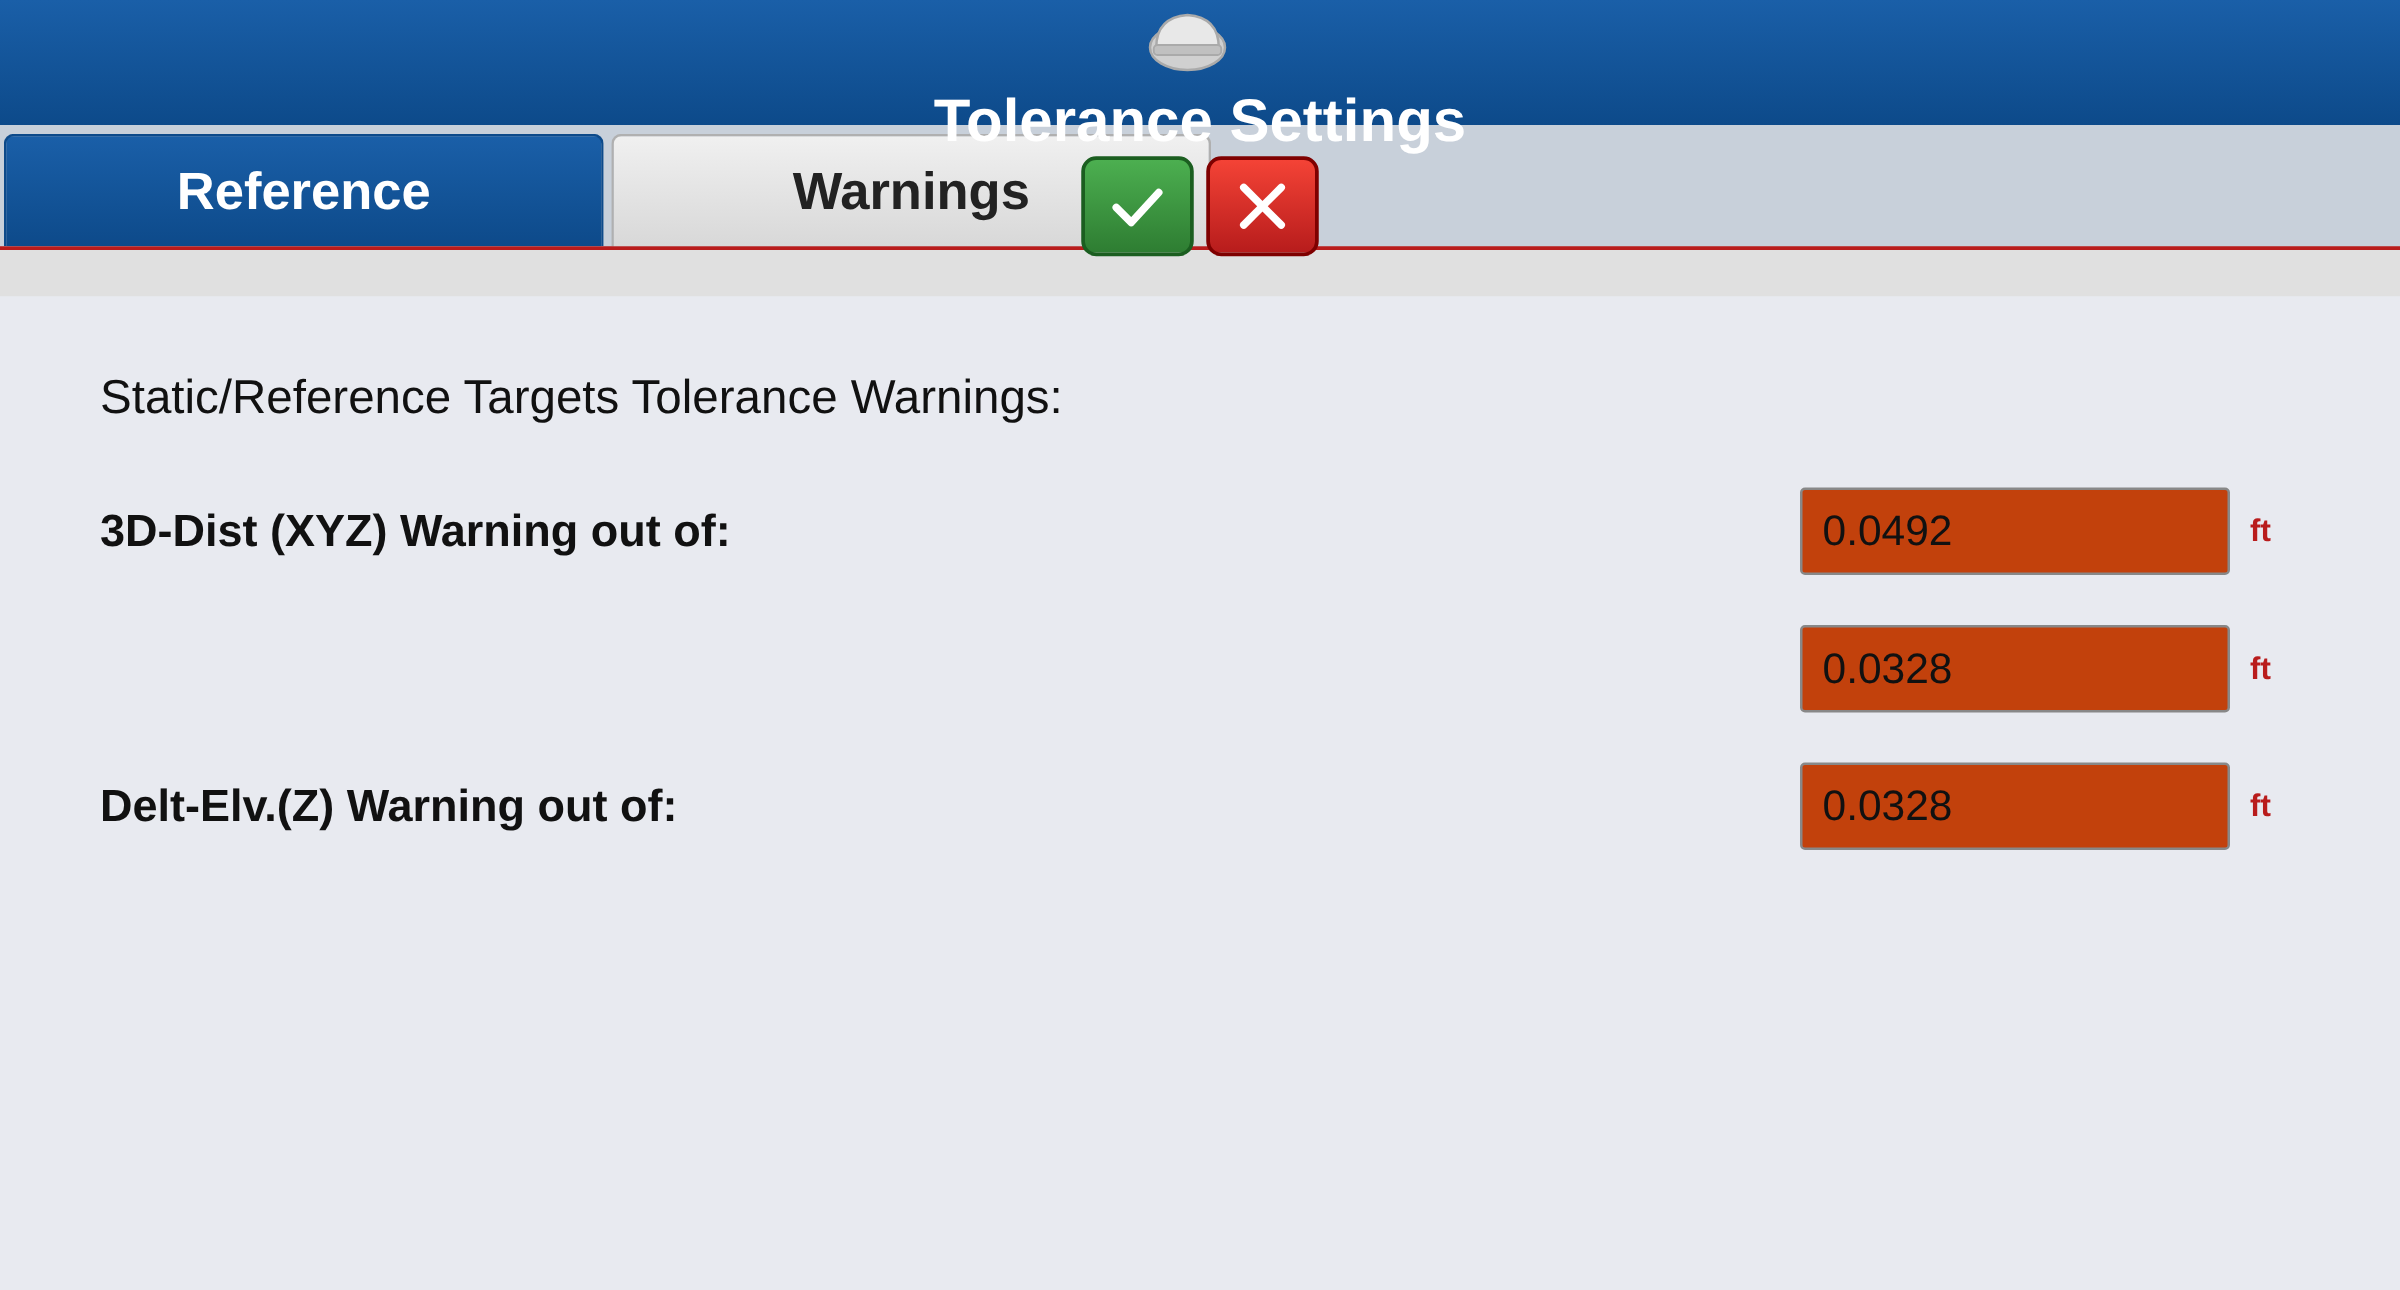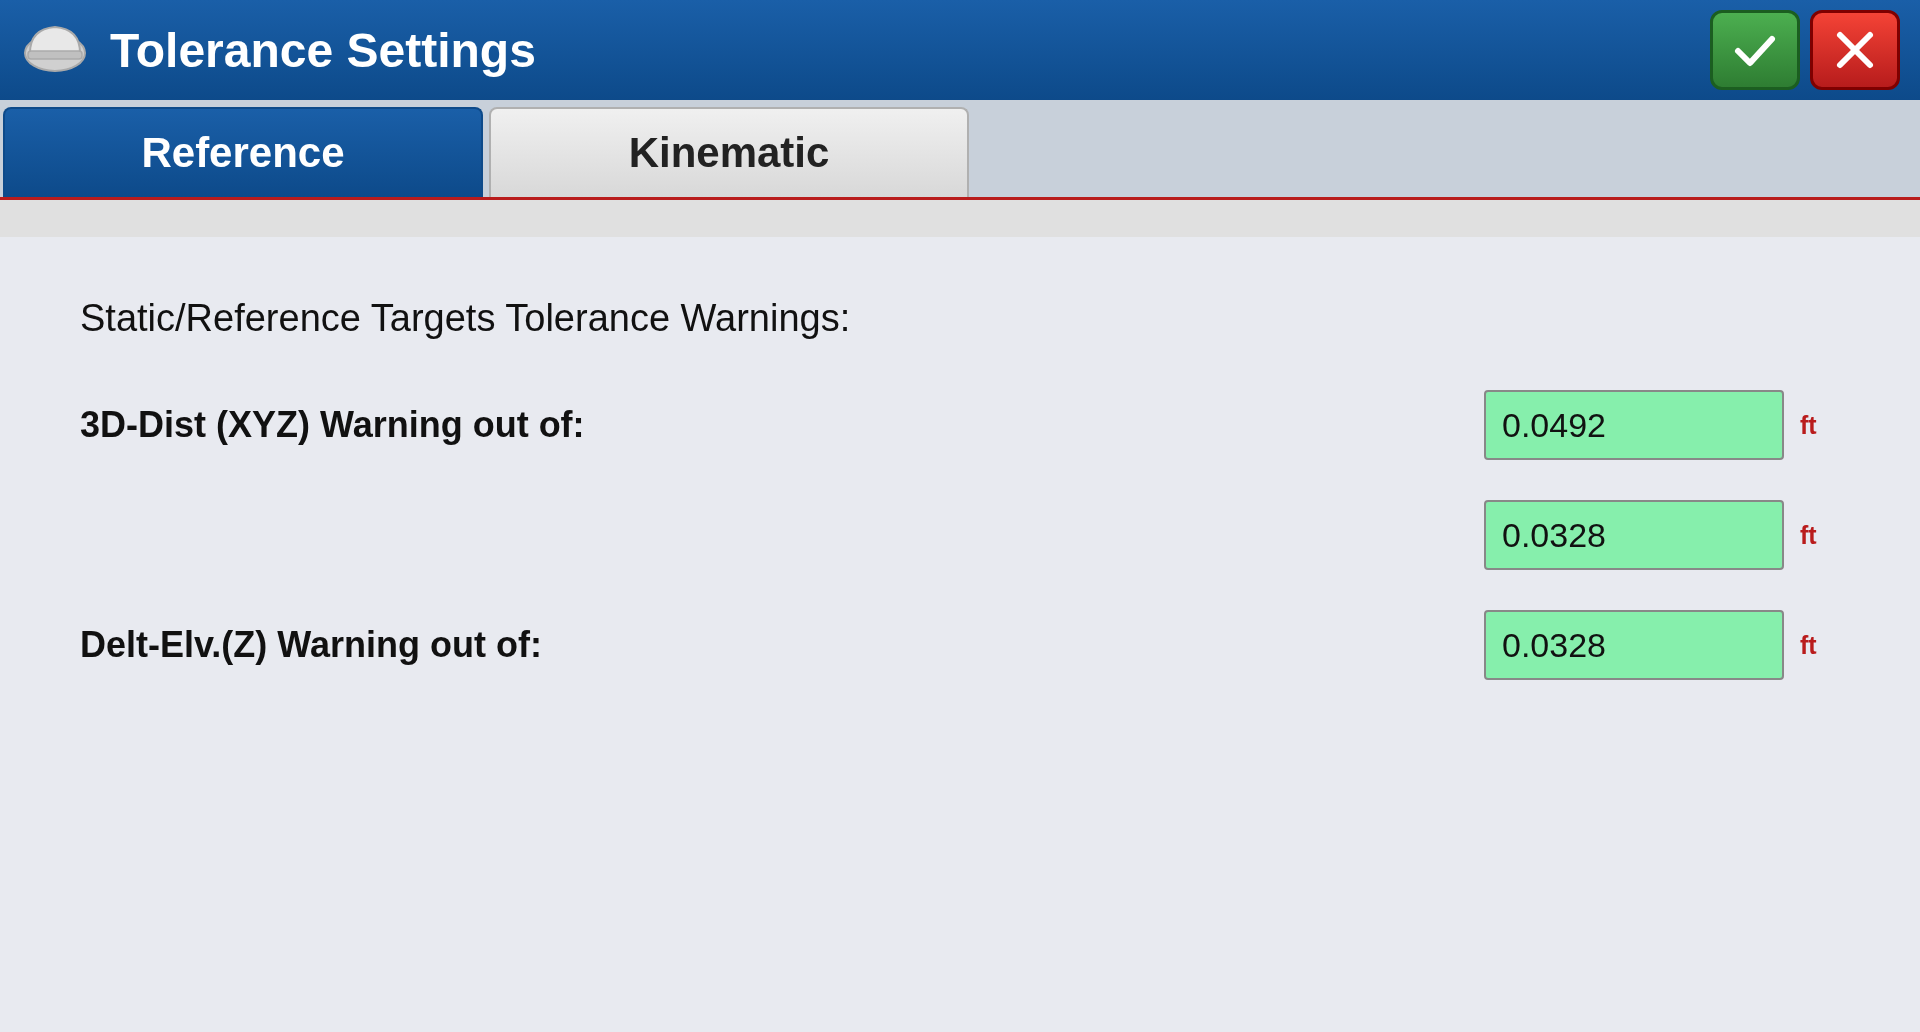--- a/index.html
+++ b/index.html
@@ -17,20 +17,21 @@
     }
 
     
     .title-bar {
       background: linear-gradient(180deg, #1a5fa8 0%, #0d4a8a 100%);
       height: 100px;
       display: flex;
       align-items: center;
       padding: 0 20px;
       position: relative;
+      flex-direction: column;
     }
 
     .title-bar-icon {
       width: 70px;
       height: 70px;
       margin-right: 20px;
       flex-shrink: 0;
     }
 
     .title-bar-text {
@@ -147,24 +148,24 @@
       flex: 1;
     }
 
     .field-input-group {
       display: flex;
       align-items: center;
       gap: 16px;
     }
 
     .field-input {
-      width: 300px;
+      width: 344px;
       height: 70px;
       border: 2px solid #888;
-      background: #86efac;
+      background: #c2410c;
       font-size: 34px;
       padding: 0 16px;
       color: #111;
       border-radius: 4px;
     }
 
     .field-unit {
       font-size: 25px;
       color: #b91c1c;
       font-weight: bold;
@@ -204,21 +205,21 @@
       </svg>
     </button>
   </div>
 </div>
 
 <div class="tabs-bar">
   <div class="tab tab-active">
     <span>Reference</span>
   </div>
   <div class="tab tab-inactive">
-    <span>Kinematic</span>
+    <span>Warnings</span>
   </div>
 </div>
 
 <div class="content">
   <div class="section-title">Static/Reference Targets Tolerance Warnings:</div>
 
   <div class="field-row">
     <span class="field-label">3D-Dist (XYZ) Warning out of:</span>
     <div class="field-spacer"></div>
     <div class="field-input-group">

